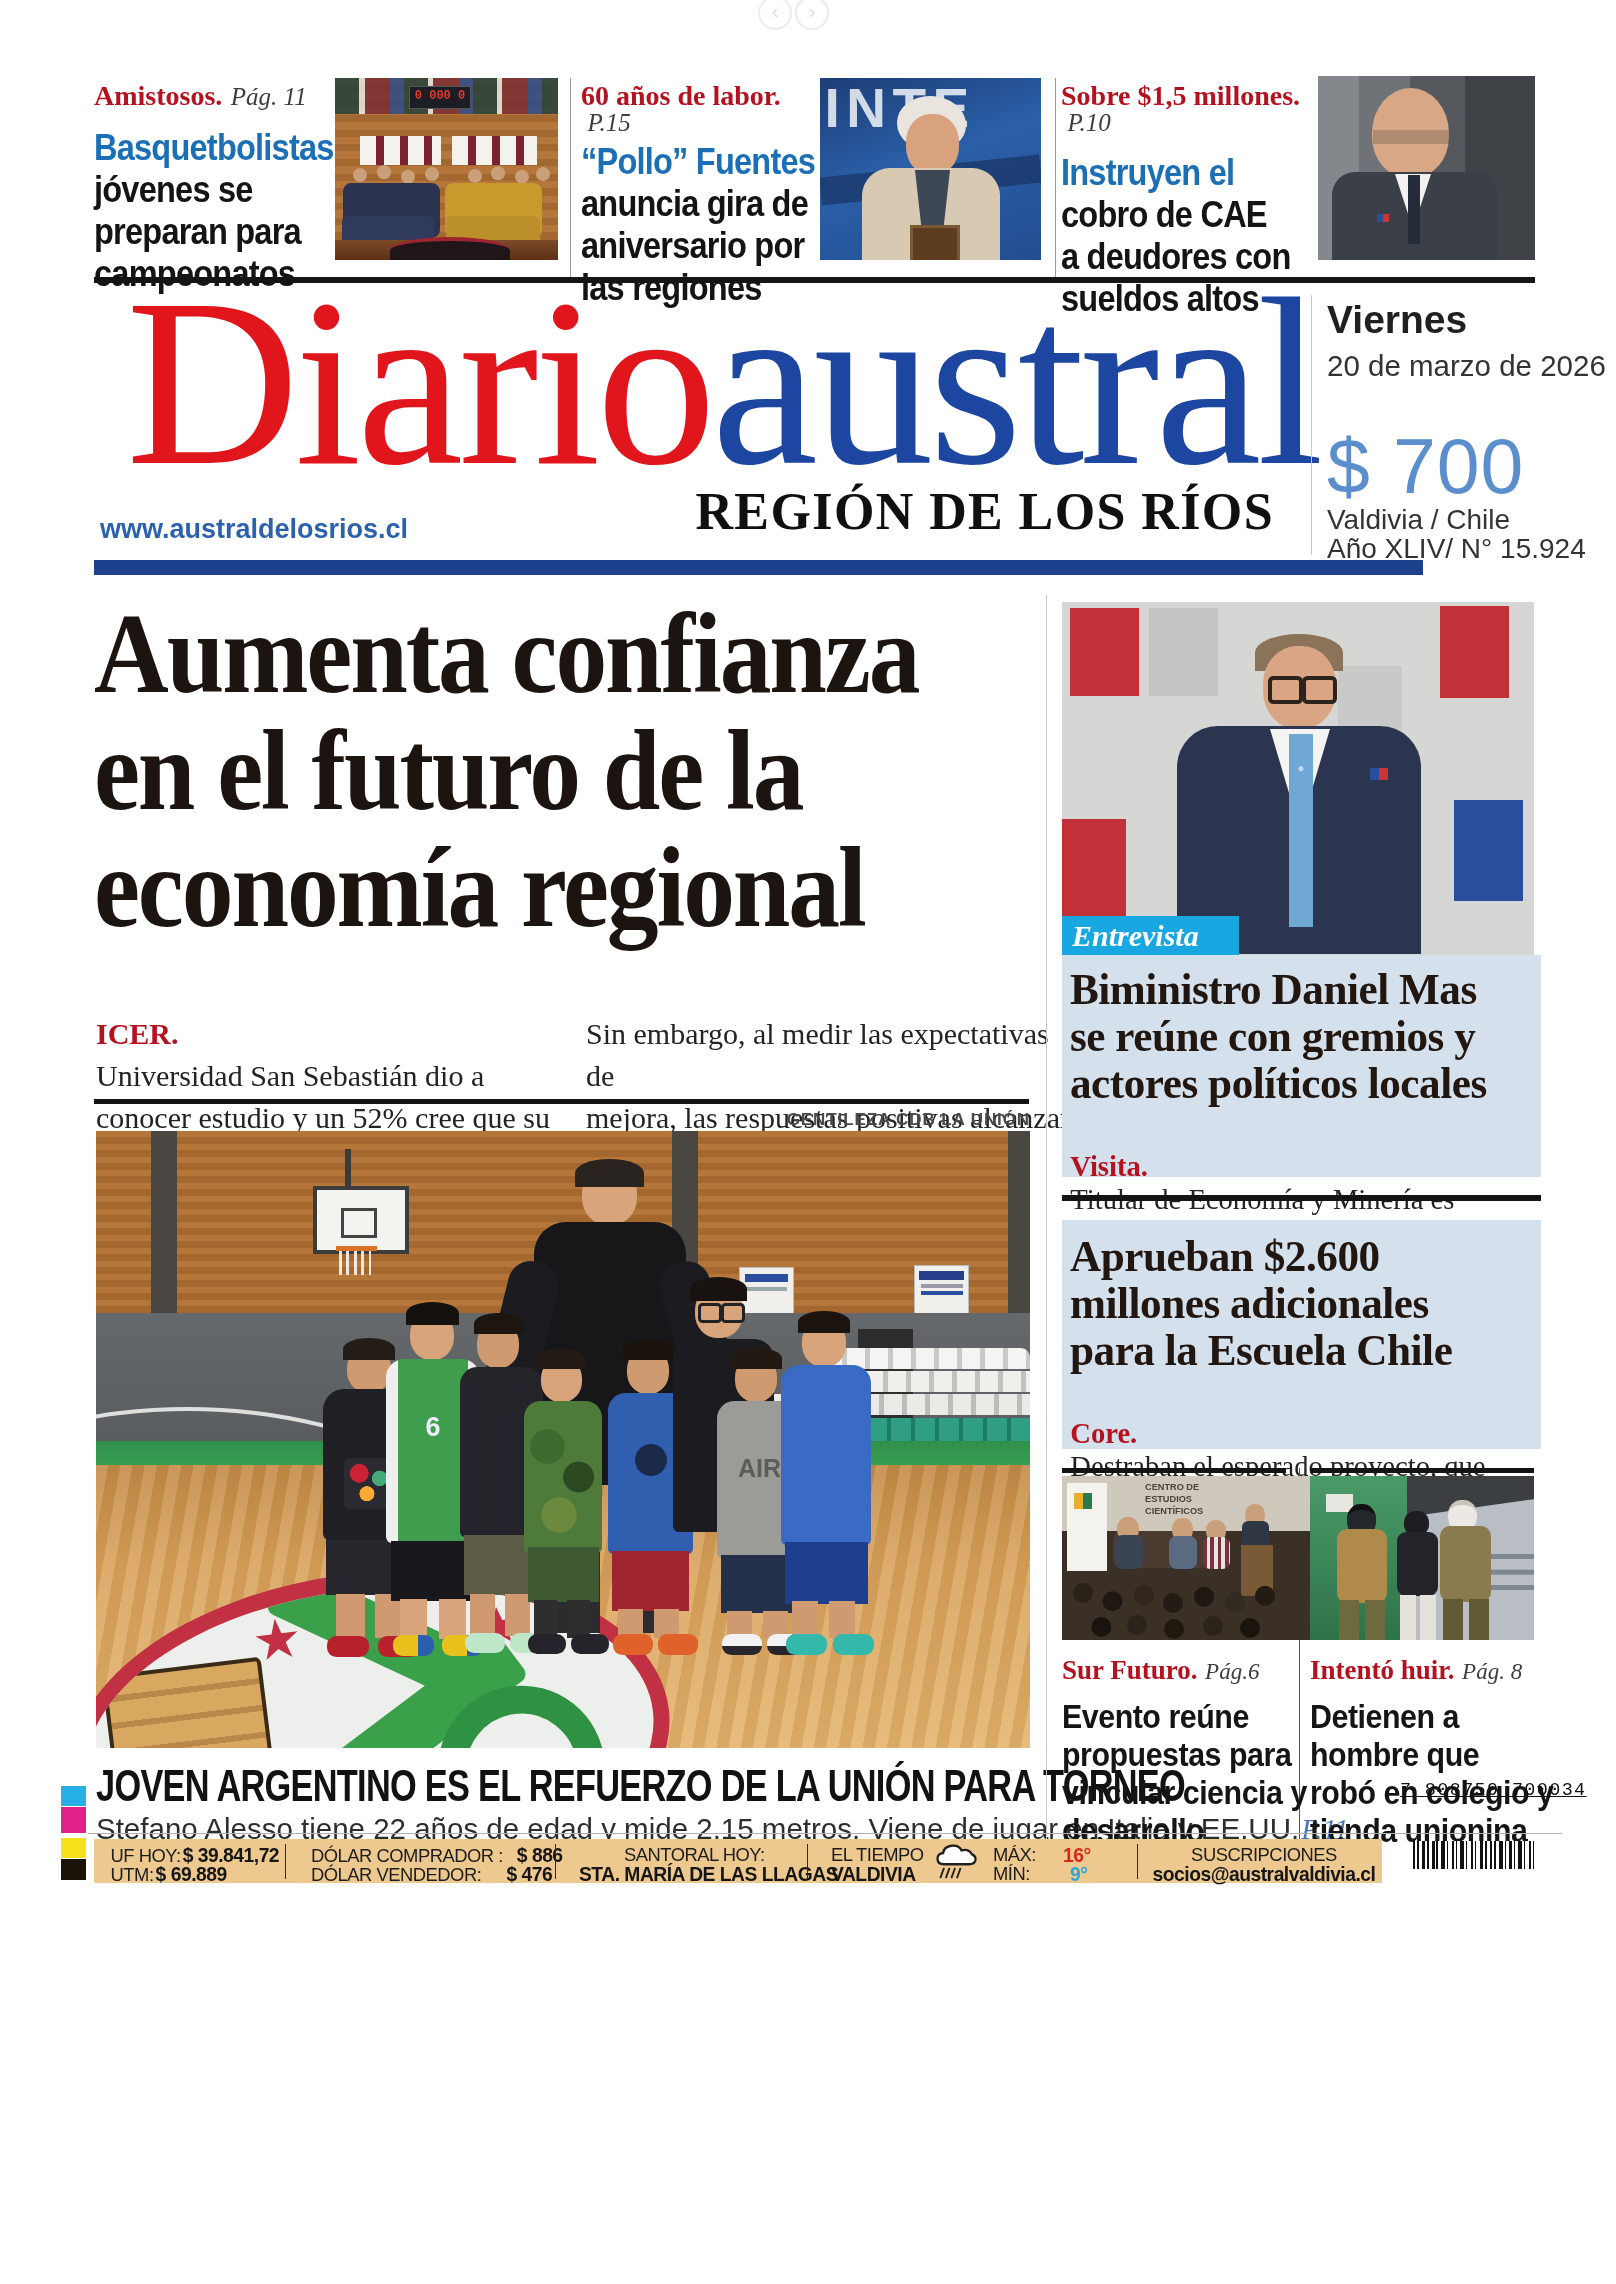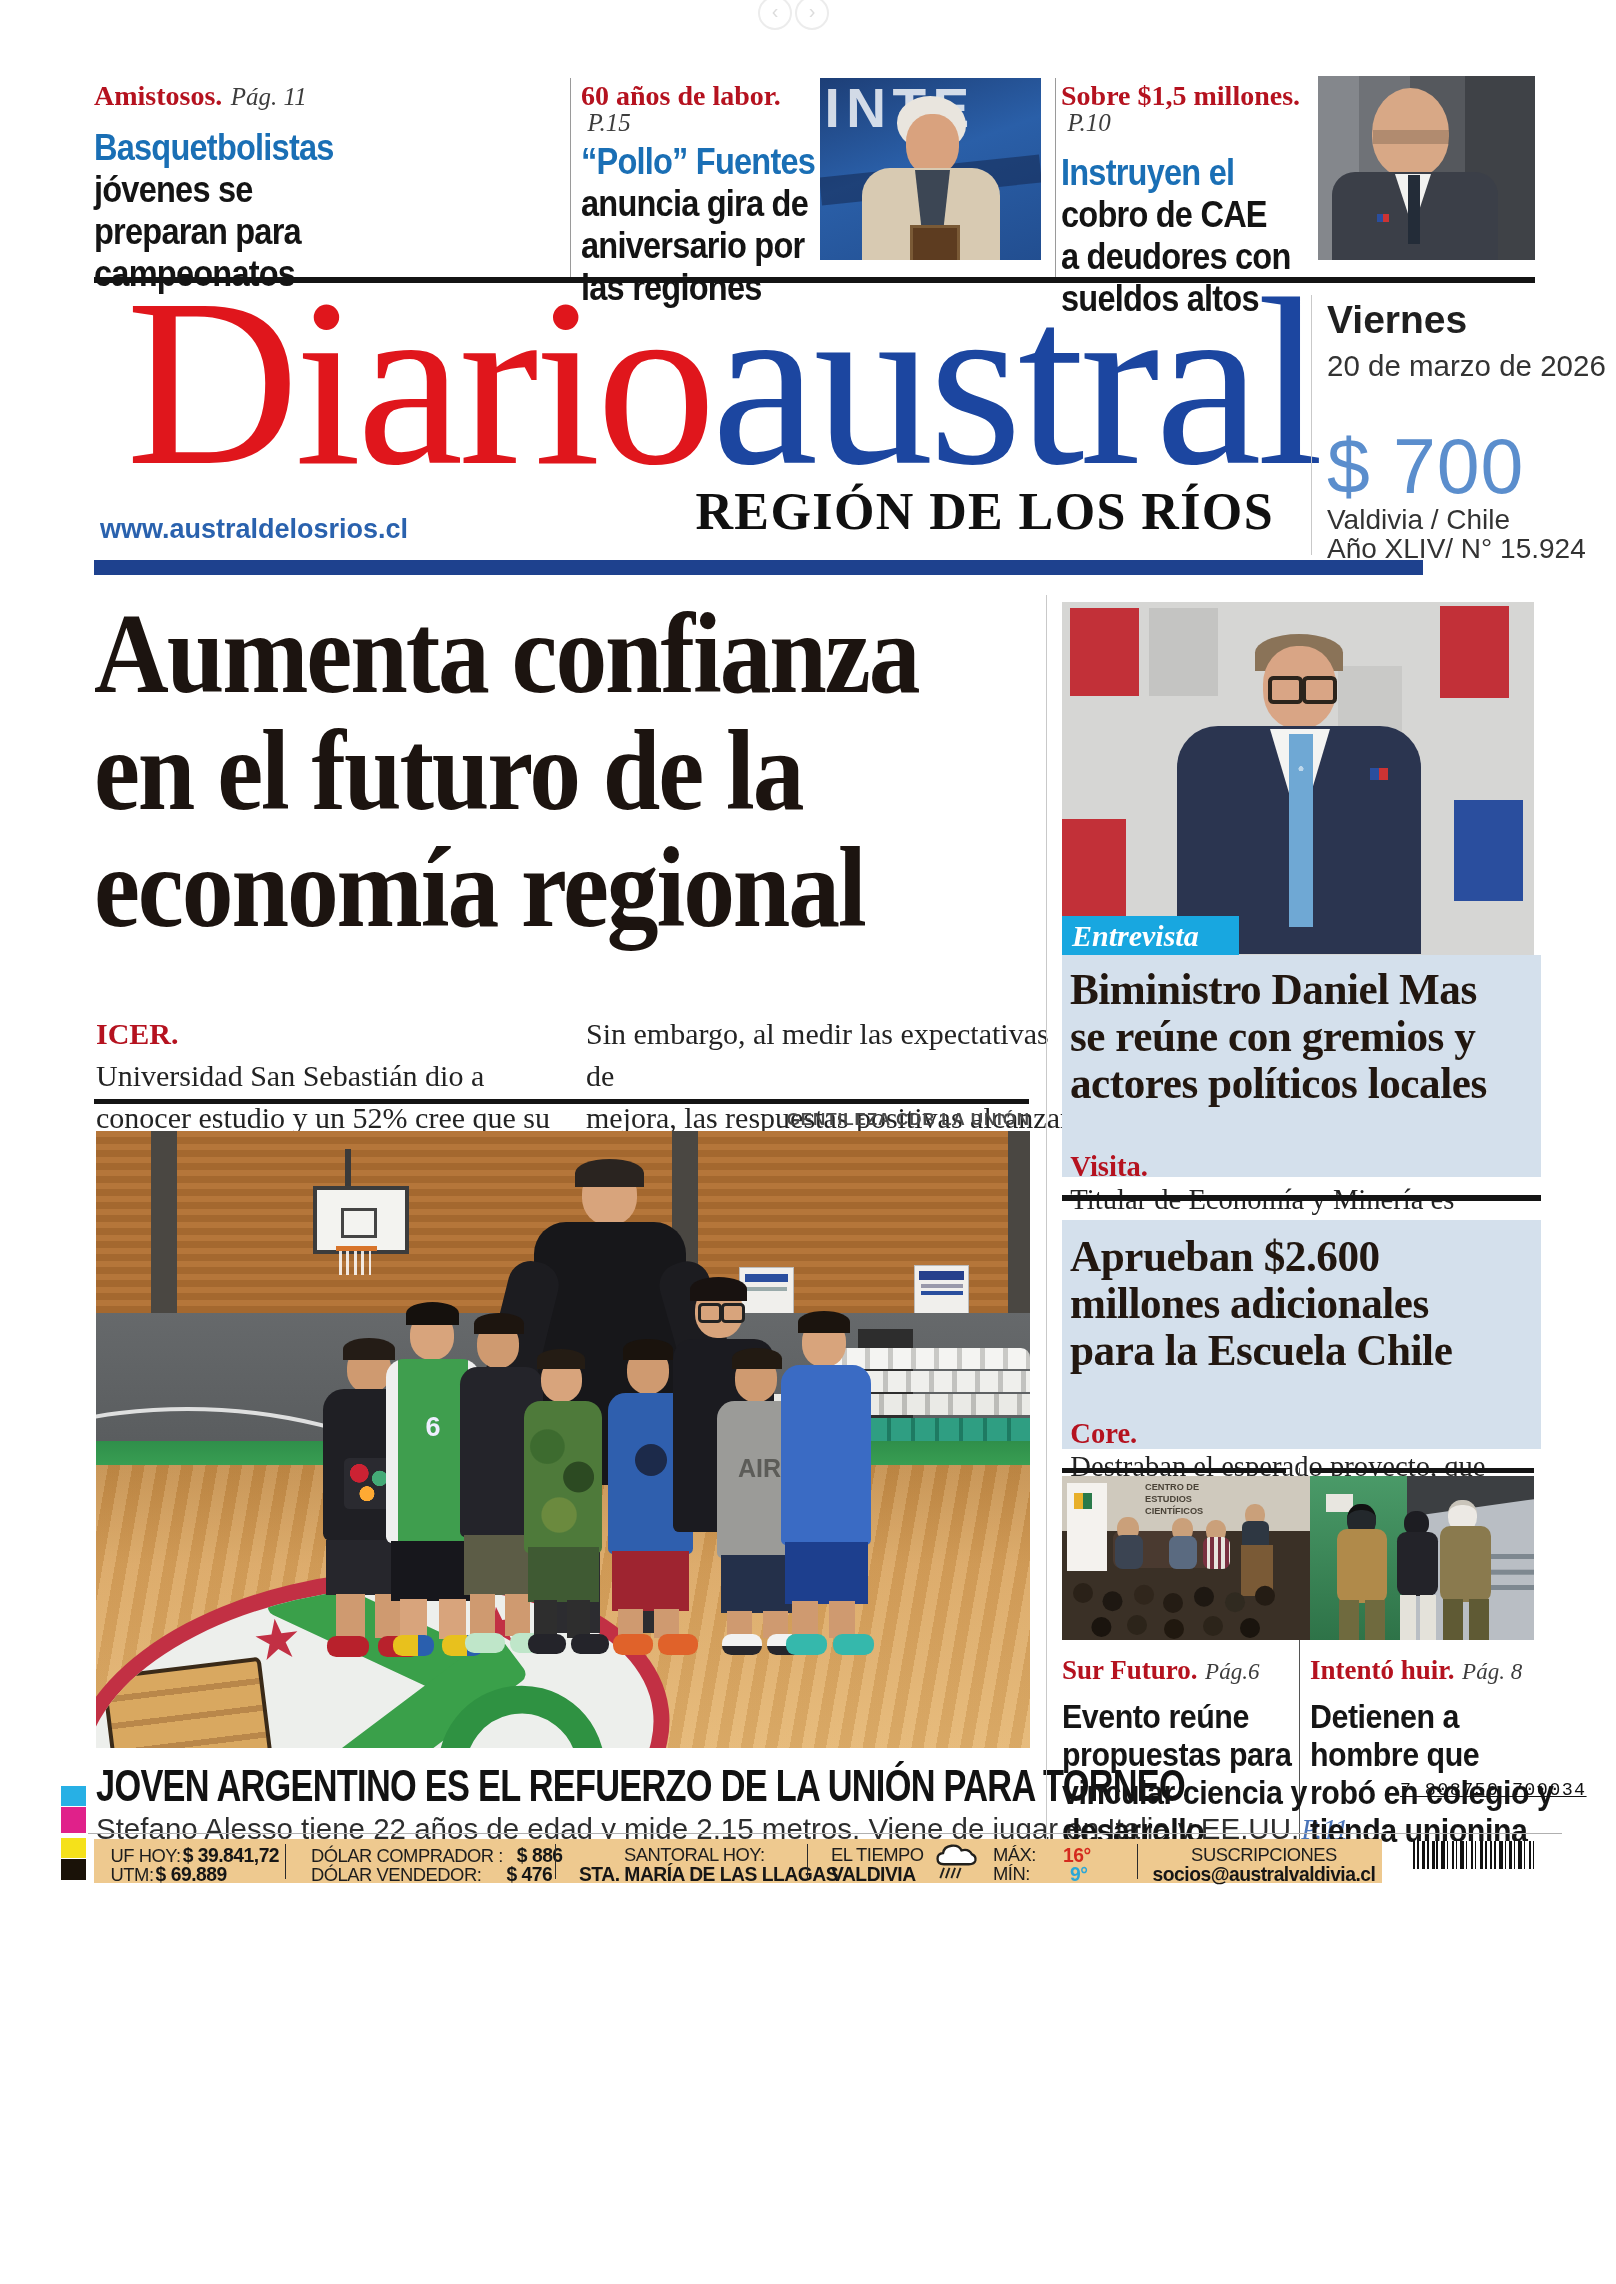--- a/index.html
+++ b/index.html
@@ -76,20 +76,43 @@
       <span class="kpage">Pág. 11</span>
     </div>
     <div style="margin-top:16.6px;">
       <div class="tline tblue">Basquetbolistas</div>
       <div class="tline">jóvenes se</div>
       <div class="tline">preparan  para</div>
       <div class="tline">campeonatos</div>
     </div>
   </div>
 
+  <div class="abs photo" style="left:335px;top:78px;width:223px;height:182px;
+       background:repeating-linear-gradient(180deg,#b5763c 0 7.4px,#a26830 7.4px 14.7px);">
+    <div class="abs" style="left:0;top:0;width:100%;height:36px;background:
+         repeating-linear-gradient(90deg,#23403a 0 24px,#e8e8e8 24px 29.5px,#7a2d33 29.5px 55px,#2b4b8a 55px 69px);opacity:.85;"></div>
+    <div class="abs" style="left:74px;top:8.3px;width:60px;height:21px;background:#1d1d26;border:1.8px solid #555;">
+      <div style="font:bold 12px/18.4px 'Liberation Mono',monospace;color:#e03a2a;text-align:center;">0 000 0</div>
+    </div>
+    <div class="abs" style="left:25px;top:58px;width:81px;height:28.6px;background:
+         repeating-linear-gradient(90deg,#f4f2ec 0 15.7px,#7a2230 15.7px 24px);"></div>
+    <div class="abs" style="left:117px;top:58px;width:85px;height:28.6px;background:
+         repeating-linear-gradient(90deg,#f4f2ec 0 15.7px,#7a2230 15.7px 24px);"></div>
+    <div class="abs heads" style="left:18.4px;top:90px;width:14px;height:14px;box-shadow:
+         24px -2.8px 0 #caa07a,48px 1.8px 0 #caa07a,72px -0.9px 0 #caa07a,14px 27px 0 #caa07a,40px 28.6px 0 #caa07a,
+         65px 28px 0 #caa07a,115px 0.9px 0 #caa07a,138px -1.8px 0 #caa07a,162px 1.8px 0 #caa07a,183px -0.9px 0 #caa07a,
+         121px 28px 0 #caa07a,146px 28.6px 0 #caa07a,170px 27px 0 #caa07a;"></div>
+    <div class="abs" style="left:8.3px;top:105px;width:97px;height:55px;border-radius:8.3px;background:#2b3350;"></div>
+    <div class="abs" style="left:110px;top:105px;width:97px;height:55px;border-radius:8.3px;background:#c89a2e;"></div>
+    <div class="abs" style="left:7.4px;top:138px;width:92px;height:30px;border-radius:6.4px;background:#303a5c;"></div>
+    <div class="abs" style="left:111px;top:138px;width:94px;height:30px;border-radius:6.4px;background:#bb8f2a;"></div>
+    <div class="abs" style="left:0;top:162px;width:100%;height:20px;background:linear-gradient(180deg,#7c4a28,#5d3016);"></div>
+    <div class="abs" style="left:55px;top:159px;width:120px;height:22.6px;border-radius:50% 50% 0 0;background:#20161a;
+         border-top:4.6px solid #9e2430;"></div>
+  </div>
   <div class="abs vdiv" style="left:570px;top:78px;height:199px;"></div>
 
   <div class="abs" style="left:581px;top:82px;width:240px;">
     <div>
       <span class="kick">60 años de labor.</span>
       <span class="kpage">P.15</span>
     </div>
     <div style="margin-top:6px;">
       <div class="tline tblue">“Pollo” Fuentes</div>
       <div class="tline">anuncia gira de</div>

